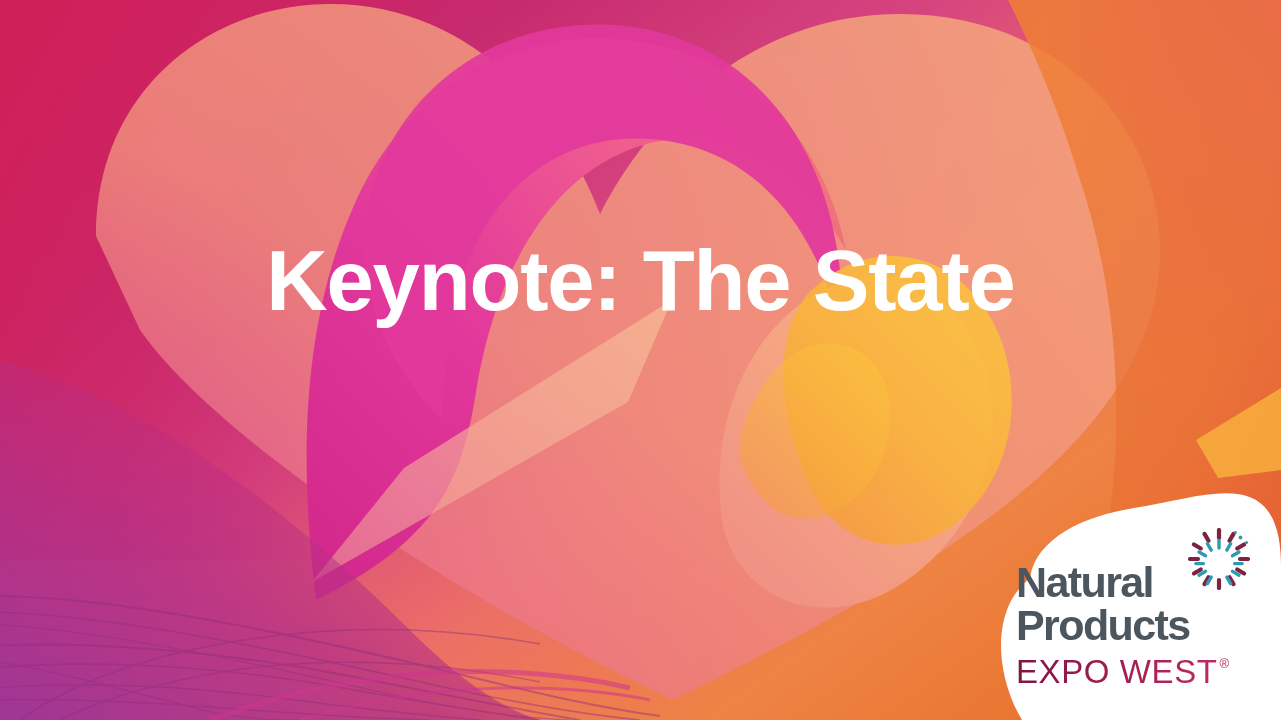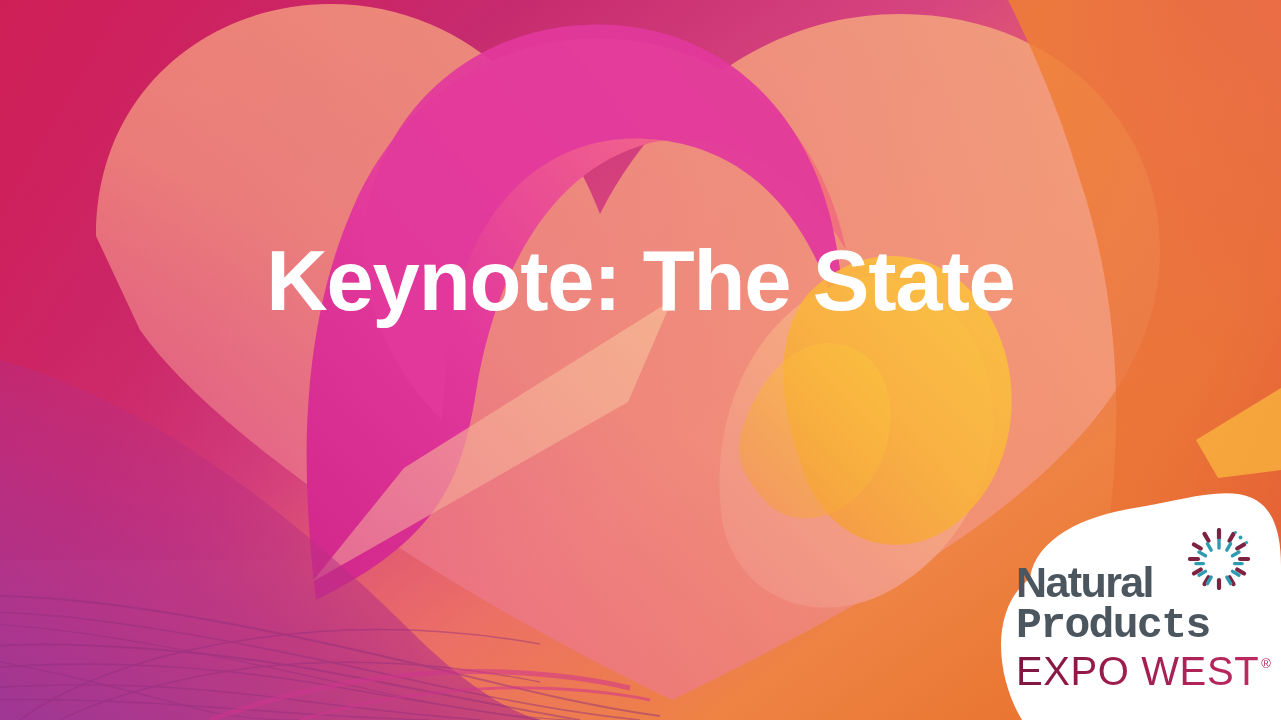--- a/index.html
+++ b/index.html
@@ -65,32 +65,32 @@
   .logo-word {
     font-family: "Liberation Sans", sans-serif;
     font-weight: bold;
     color: #4c565f;
     font-size: 43px;
     line-height: 41px;
     letter-spacing: -1.6px;
     white-space: nowrap;
   }
   #logo-natural { margin-top: 40px; }
-  #logo-products { margin-top: 2px; font-family: Liberation Mono, monospace; }
+  #logo-products { margin-top: 2px; }
   #logo-expo-row {
     position: relative;
     margin-top: 9px;
     white-space: nowrap;
     display: block;
     height: 34px;
   }
   #logo-expo {
     font-family: "Liberation Sans", sans-serif;
     font-weight: normal;
-    font-size: 40px;
+    font-size: 33px;
     line-height: 33px;
     letter-spacing: 0.6px;
     background: linear-gradient(100deg, #7d1540 0%, #9b1c4c 40%, #bf2a62 100%);
     -webkit-background-clip: text;
     background-clip: text;
     color: transparent;
     -webkit-text-fill-color: transparent;
     display: inline-block;
     vertical-align: top;
   }

